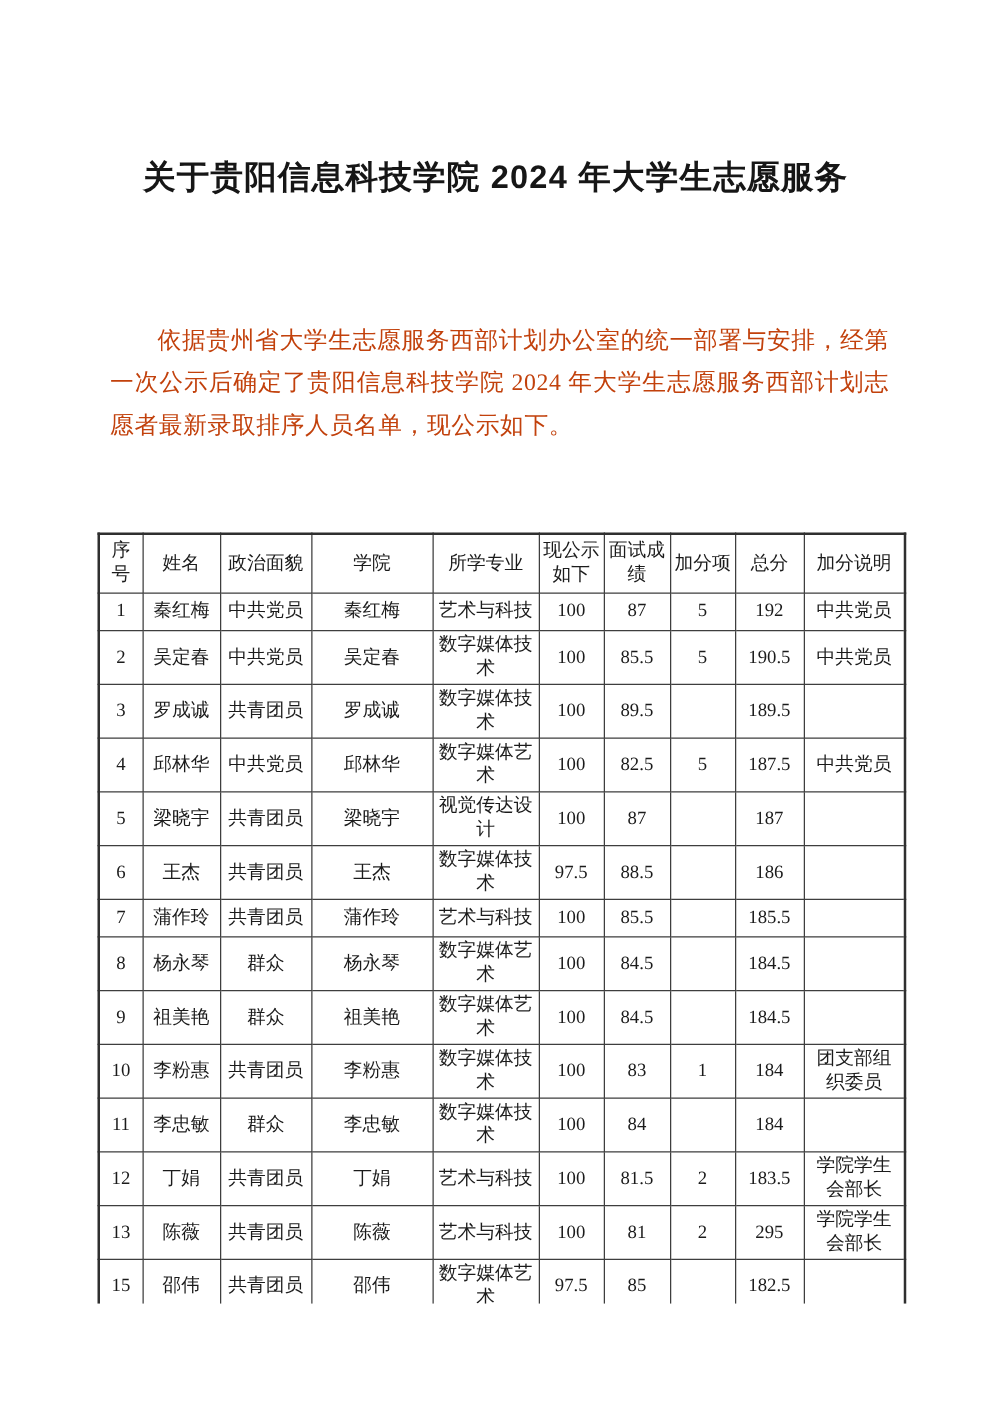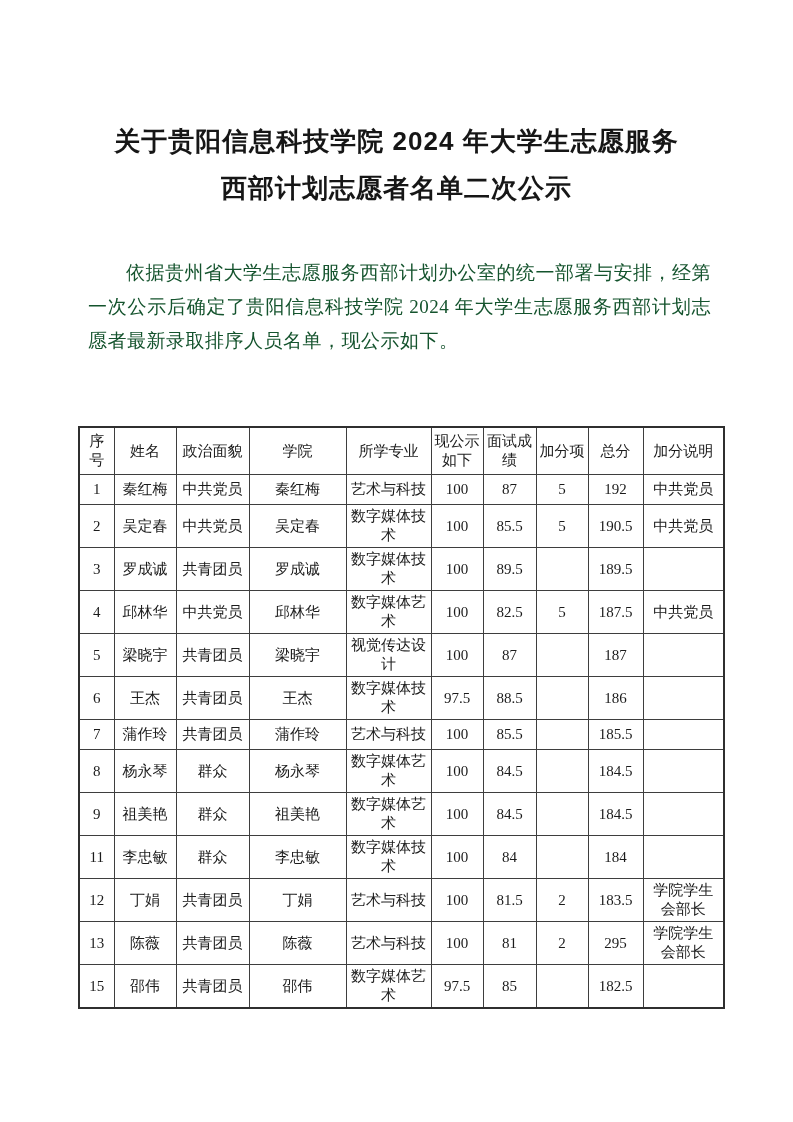--- a/index.html
+++ b/index.html
@@ -35,21 +35,21 @@
     position: absolute;
     top: 256px;
     left: 88px;
     right: 82px;
     margin: 0;
     font-size: 19px;
     line-height: 34px;
     letter-spacing: 0.5px;
     text-indent: 2em;
     text-align: justify;
-    color: #14532d;
+    color: #c2410c;
   }
   table.roster {
     position: absolute;
     top: 383px;
     left: 78px;
     width: 645px;
     border-collapse: collapse;
     table-layout: fixed;
     font-size: 15px;
     color: #1b1b1b;
@@ -70,21 +70,20 @@
   table.roster th { height: 42px; }
   table.roster td { height: 25px; }
 </style>
 </head>
 <body>
 
 <div class="page">
 
   <h1 class="doc-title">
     <span class="title-line">关于贵阳信息科技学院 2024 年大学生志愿服务</span>
-    <span class="title-line">西部计划志愿者名单二次公示</span>
   </h1>
 
   <p class="intro">依据贵州省大学生志愿服务西部计划办公室的统一部署与安排，经第一次公示后确定了贵阳信息科技学院 2024 年大学生志愿服务西部计划志愿者最新录取排序人员名单，现公示如下。</p>
 
   <table class="roster">
     <colgroup id="roster-cols">
         <col style="width: 35px;">
         <col style="width: 62px;">
         <col style="width: 73px;">
         <col style="width: 97px;">
@@ -212,20 +211,32 @@
           <td>群众</td>
           <td>祖美艳</td>
           <td>数字媒体艺术</td>
           <td>100</td>
           <td>84.5</td>
           <td></td>
           <td>184.5</td>
           <td></td>
         </tr>
         <tr>
+          <td>10</td>
+          <td>李粉惠</td>
+          <td>共青团员</td>
+          <td>李粉惠</td>
+          <td>数字媒体技术</td>
+          <td>100</td>
+          <td>83</td>
+          <td>1</td>
+          <td>184</td>
+          <td>团支部组织委员</td>
+        </tr>
+        <tr>
           <td>11</td>
           <td>李忠敏</td>
           <td>群众</td>
           <td>李忠敏</td>
           <td>数字媒体技术</td>
           <td>100</td>
           <td>84</td>
           <td></td>
           <td>184</td>
           <td></td>

